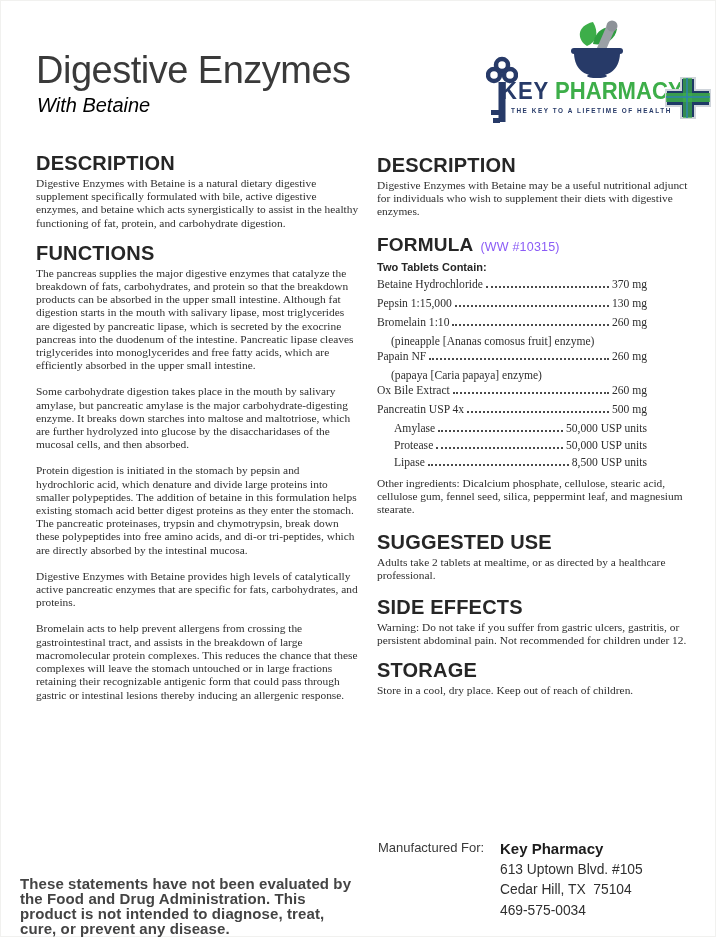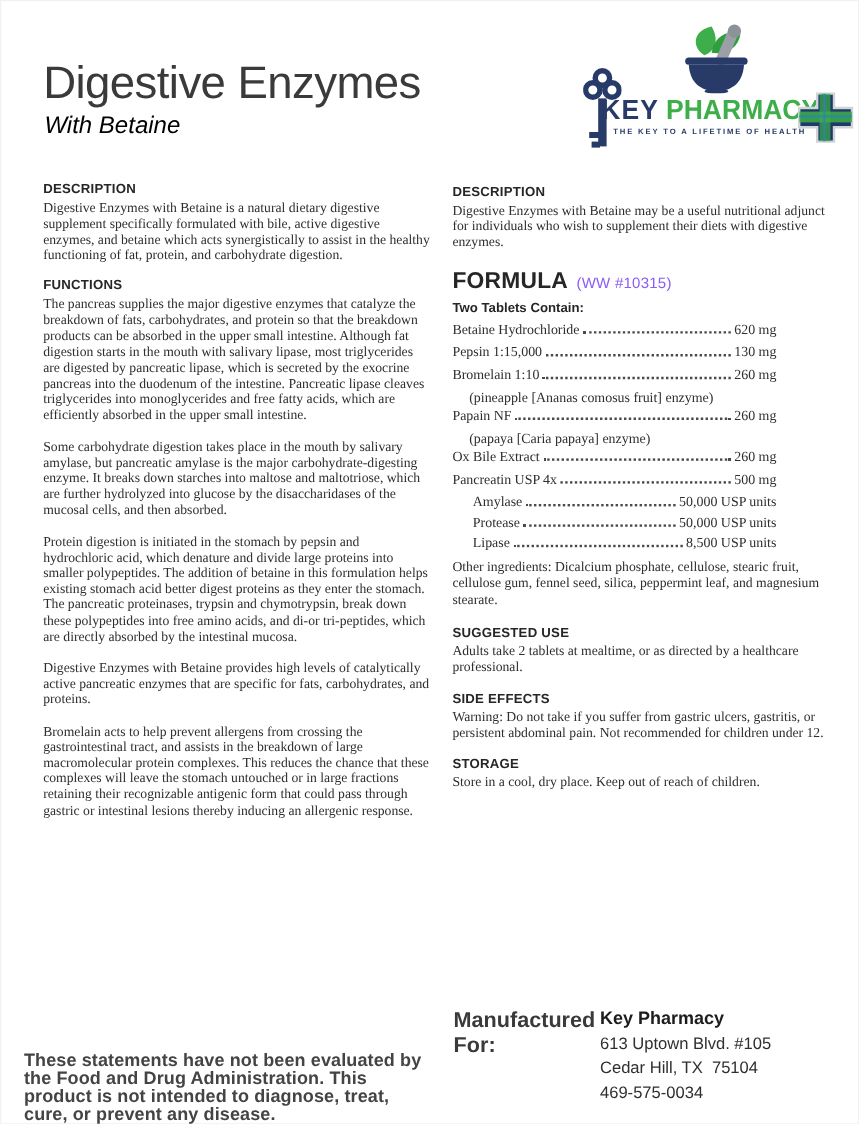--- a/index.html
+++ b/index.html
@@ -35,21 +35,21 @@
   .tagline {
     position:absolute; left:31px; top:95px; font-size:6.4px; font-weight:700;
     letter-spacing:1.55px; color:#273a68; white-space:nowrap;
   }
 
   
   .col-left  { position:absolute; left:36px;  top:153px; width:324px; }
   .col-right { position:absolute; left:377px; top:155px; width:316px; }
 
   h2.sec {
-    margin:0 0 3px 0; font-size:11px; font-weight:800; letter-spacing:.2px;
+    margin:0 0 3px 0; font-size:20px; font-weight:800; letter-spacing:.2px;
     color:#262626; line-height:1.05; font-family:"Liberation Sans", sans-serif;
   }
   h2.sec.big { font-size:19px; }
   .body-text {
     margin:0 0 13px 0; font-family:"Liberation Serif", serif;
     font-size:11.4px; line-height:13.2px; color:#2e2e2e; text-align:left;
   }
   .body-text:last-child { margin-bottom:0; }
   .mt { margin-top:14px; }
 
@@ -65,21 +65,21 @@
   .f-val { white-space:nowrap; }
   .f-note { height:15px; padding-left:14px; font-family:"Liberation Serif", serif; }
   .other-ing { margin-top:4px; }
 
   
   .disclaimer {
     position:absolute; left:20px; top:876px; width:334px;
     font-size:15px; line-height:15px; color:#444444; letter-spacing:.1px;font-weight:bold;
   }
   .mfg { position:absolute; left:378px; top:839px; display:flex; }
-  .mfg-label { width:122px; font-size:18px; color:#3a3a3a; padding-top:1px;font-weight:bold; }
+  .mfg-label { width:122px; font-size:13px; color:#3a3a3a; padding-top:1px; }
   .mfg-lines { font-size:13.8px; line-height:20.5px; color:#2f2f2f; }
   .mfg-company { font-weight:700; font-size:15px; color:#1c1c1c; }
   .pre { white-space:pre-wrap; }
 </style>
 </head>
 <body>
 
 <div class="page">
 
   <div class="title-block">
@@ -145,21 +145,21 @@
     <div class="formula-head">
       <h2 class="sec big" style="margin:0">FORMULA</h2>
       <span class="formula-note">(WW #10315)</span>
     </div>
     <p class="two-tablets">Two Tablets Contain:</p>
 
     <div class="f-rows">
       <div class="f-row">
         <span class="f-name">Betaine Hydrochloride</span>
           <span class="f-dots"></span>
-          <span class="f-val">620 mg</span>
+          <span class="f-val">370 mg</span>
       </div>
       <div class="f-row">
         <span class="f-name">Pepsin 1:15,000</span>
           <span class="f-dots"></span>
           <span class="f-val">130 mg</span>
       </div>
       <div class="f-row">
         <span class="f-name">Bromelain 1:10</span>
           <span class="f-dots"></span>
           <span class="f-val">260 mg</span>
@@ -191,21 +191,21 @@
           <span class="f-dots"></span>
           <span class="f-val">50,000 USP units</span>
       </div>
       <div class="f-row sub">
         <span class="f-name">Lipase</span>
           <span class="f-dots"></span>
           <span class="f-val">8,500 USP units</span>
       </div>
     </div>
 
-    <p class="body-text other-ing">Other ingredients: Dicalcium phosphate, cellulose, stearic fruit, cellulose gum, fennel seed, silica, peppermint leaf, and magnesium stearate.</p>
+    <p class="body-text other-ing">Other ingredients: Dicalcium phosphate, cellulose, stearic acid, cellulose gum, fennel seed, silica, peppermint leaf, and magnesium stearate.</p>
 
     <h2 class="sec" style="margin-top:16px">SUGGESTED USE</h2>
     <p class="body-text">Adults take 2 tablets at mealtime, or as directed by a healthcare professional.</p>
 
     <h2 class="sec" style="margin-top:14px">SIDE EFFECTS</h2>
     <p class="body-text">Warning: Do not take if you suffer from gastric ulcers, gastritis, or persistent abdominal pain. Not recommended for children under 12.</p>
 
     <h2 class="sec" style="margin-top:12px">STORAGE</h2>
     <p class="body-text">Store in a cool, dry place. Keep out of reach of children.</p>
   </div>

